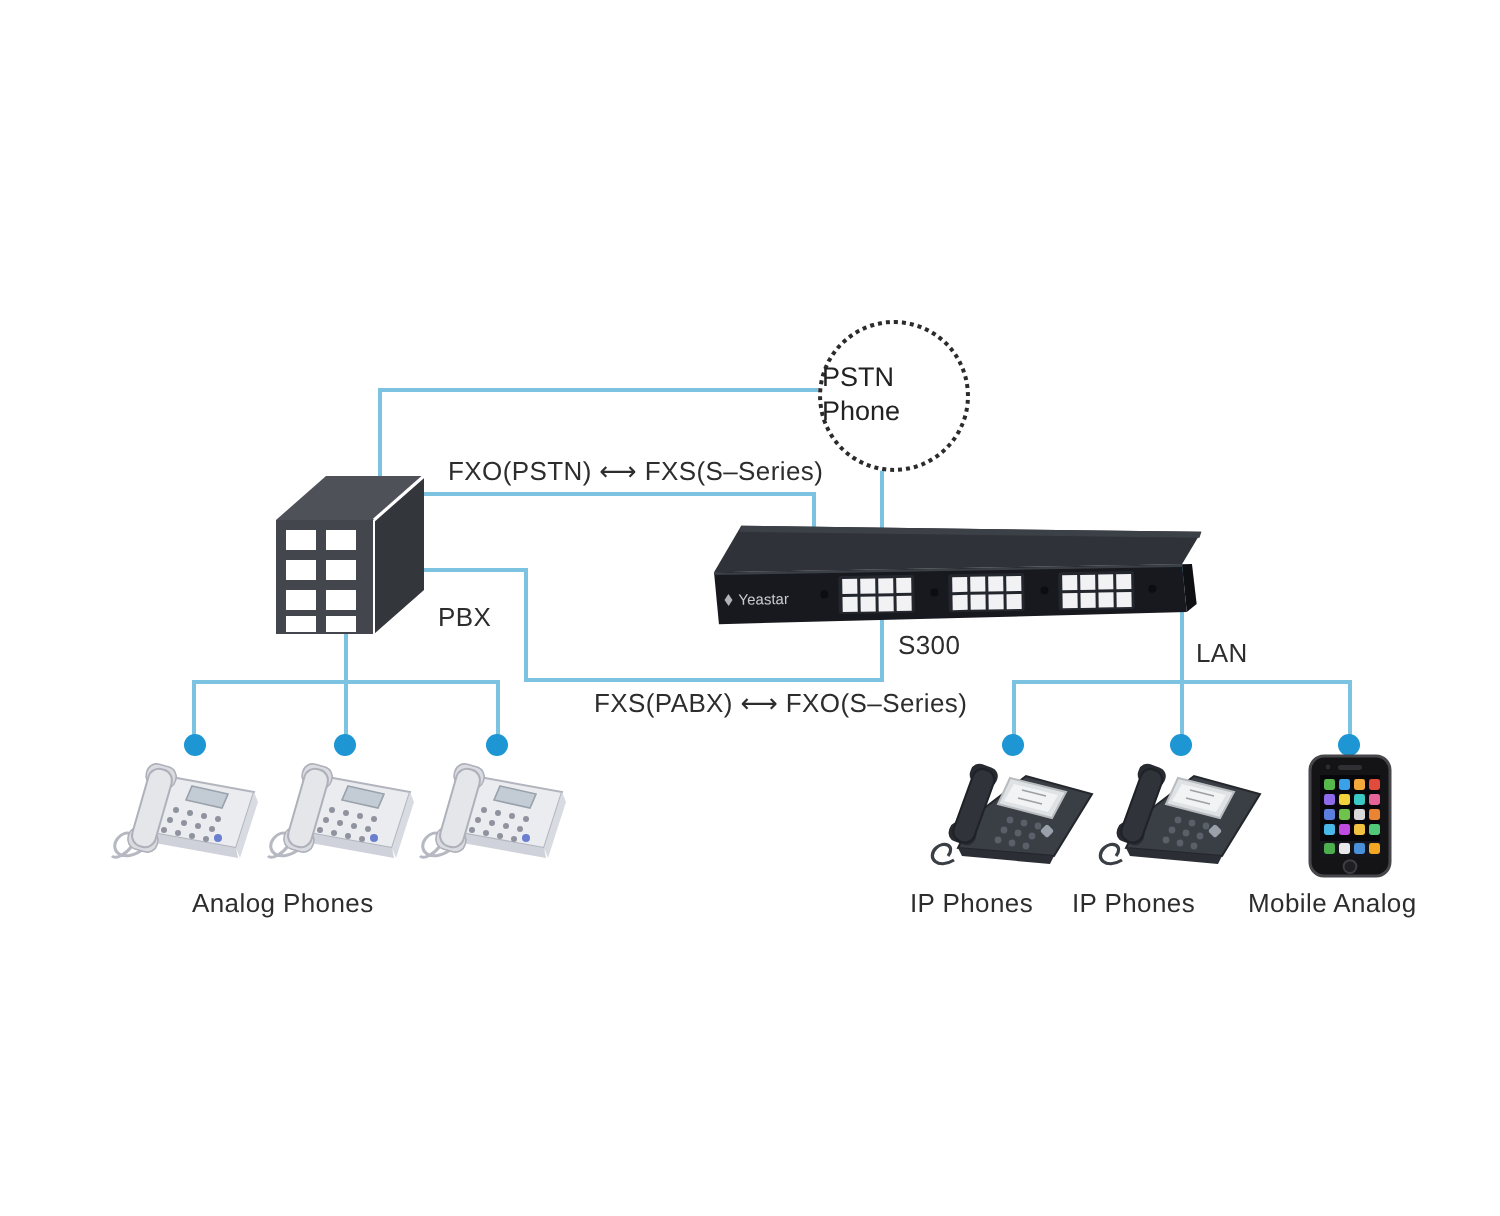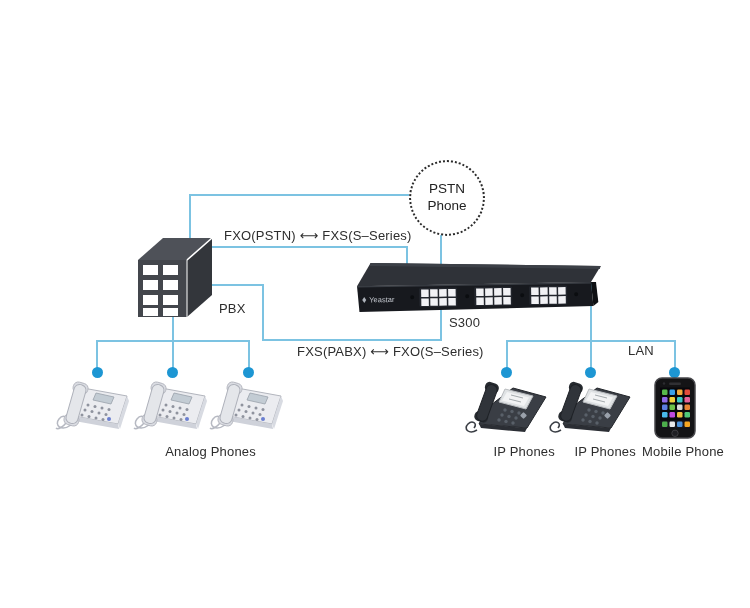--- a/index.html
+++ b/index.html
@@ -5,26 +5,26 @@
   html,body{margin:0;padding:0;background:#ffffff;}
   .stage{
     position:relative;width:750px;height:608px;background:#ffffff;overflow:hidden;
     font-family:"Liberation Sans","DejaVu Sans",sans-serif;color:#2d2d2d;
   }
   .hl,.vl{position:absolute;background:#7cc3e2;z-index:1;}
   .hl{height:2px;}
   .vl{width:2px;}
   .dot{position:absolute;width:11px;height:11px;border-radius:50%;background:#1d96d3;z-index:2;}
   .lbl{position:absolute;font-size:13px;white-space:nowrap;z-index:4;letter-spacing:0.2px;}
-  .lbl.center{text-align:right;}
+  .lbl.center{text-align:left;}
   .dev{position:absolute;z-index:3;line-height:0;}
   .pstn-circle{
     position:absolute;left:409px;top:160px;width:72px;height:72px;border:2px dotted #2b2b2b;
     border-radius:50%;background:#ffffff;z-index:3;
-    display:flex;flex-direction:column;align-items:center;justify-content:center;
+    display:flex;flex-direction:column;justify-content:center;
     font-size:13.5px;line-height:1.25;color:#222;
   }
   svg text{font-family:"Liberation Sans","DejaVu Sans",sans-serif;}
 </style>
 </head>
 <body>
 
 <div class="stage">
 
   <div class="vl" style="left:189px;top:196px;height:50px;"></div>
@@ -321,19 +321,19 @@
           <rect x="32.5" y="44.5" width="5.5" height="5.5" rx="1.2" fill="#f5a623"></rect>
       </g>
       <circle cx="23" cy="56.3" r="3.2" fill="#1f1f23" stroke="#3e3e42" stroke-width="1"></circle>
     </svg>
   </div>
 
   <div class="lbl" style="left:224px;top:228px;">FXO(PSTN) ⟷ FXS(S–Series)</div>
   <div class="lbl" style="left:266px;top:344px;margin-left:31px;">FXS(PABX) ⟷ FXO(S–Series)</div>
   <div class="lbl" style="left:219px;top:301px;">PBX</div>
   <div class="lbl" style="left:449px;top:315px;">S300</div>
-  <div class="lbl" style="left:628px;top:319px;margin-top:24px;">LAN</div>
+  <div class="lbl" style="left:598px;top:319px;">LAN</div>
   <div class="lbl center" style="left:96px;top:444px;width:160px;">Analog Phones</div>
   <div class="lbl center" style="left:455px;top:444px;width:100px;">IP Phones</div>
   <div class="lbl center" style="left:536px;top:444px;width:100px;">IP Phones</div>
-  <div class="lbl center" style="left:624px;top:444px;width:100px;">Mobile Phone</div>
+  <div class="lbl center" style="left:624px;top:444px;width:100px;">Mobile Analog</div>
 
 </div>
 
 </body></html>

